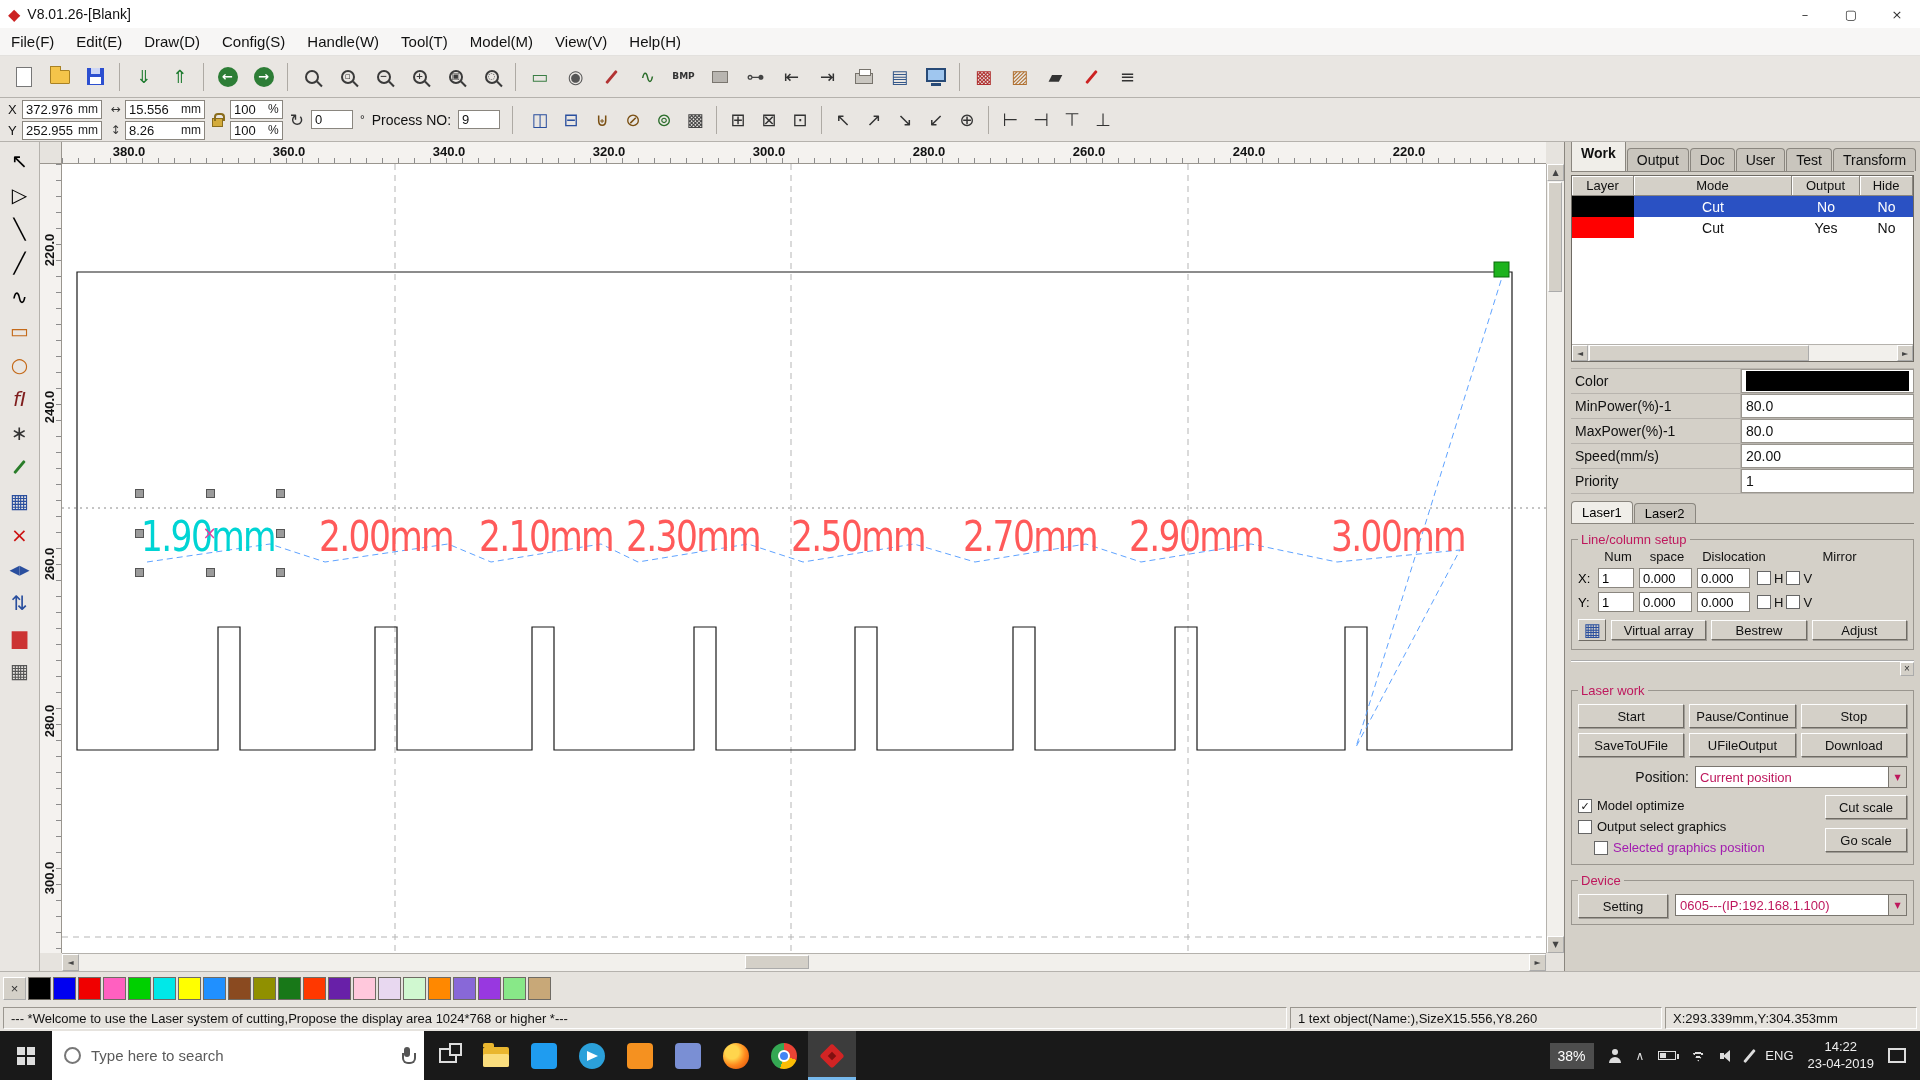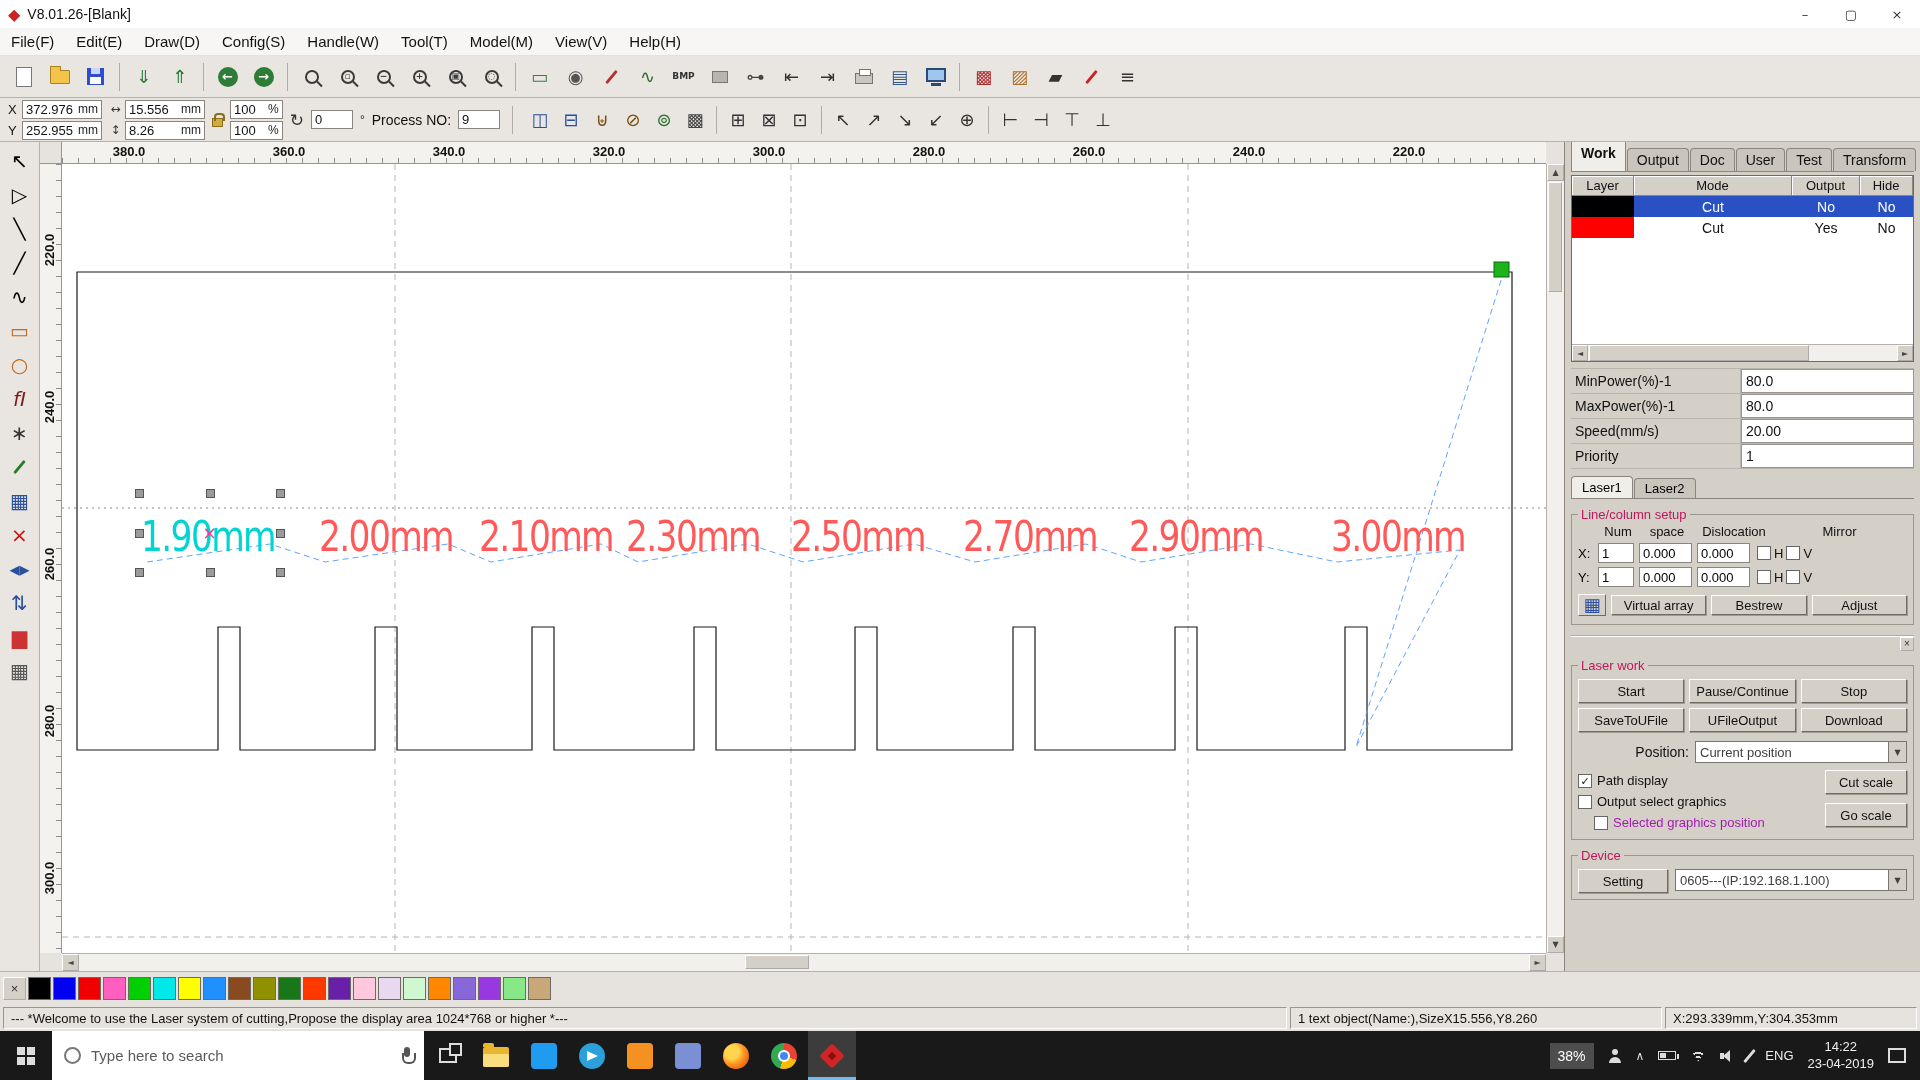--- a/index.html
+++ b/index.html
@@ -126,21 +126,21 @@
 .lc-btns{display:flex;align-items:center;gap:5px;margin-top:7px;}
 .lc-iconbtn{width:28px;height:22px;background:#d4d0c8;border:1px solid;border-color:#fdfdfd #6f6b64 #6f6b64 #fdfdfd;display:flex;align-items:center;justify-content:center;}
 .btn{background:#d4d0c8;border:1px solid;border-color:#fdfdfd #6f6b64 #6f6b64 #fdfdfd;box-shadow:1px 1px 0 rgba(0,0,0,.25);font-size:13px;display:flex;align-items:center;justify-content:center;height:24px;padding:0 6px;color:#111;}
 .btn.sm{height:20px;flex:1;}
 .dock-divider{margin-top:10px;height:15px;position:relative;border-top:2px groove #fff;}
 .dock-close{position:absolute;right:0;top:0;width:14px;height:14px;background:#d4d0c8;border:1px outset #fff;font-size:10px;line-height:12px;text-align:center;color:#333;}
 .lw-row{display:flex;gap:5px;margin-top:5px;}
 .lw-row .btn{flex:1;padding:7px 2px;}
 .lw-pos{display:flex;align-items:center;gap:6px;margin-top:9px;justify-content:flex-end;}
 .pos-label{font-size:14px;color:#111;}
-.dropdown{width:212px;height:22px;background:#fff;border:1px solid #7a766f;display:flex;align-items:center;font-size:13px;padding-left:4px;color:#404040;}
+.dropdown{width:212px;height:22px;background:#fff;border:1px solid #7a766f;display:flex;align-items:center;font-size:13px;padding-left:4px;color:#be185d;}
 .dd-btn{margin-left:auto;width:18px;height:100%;background:#d4d0c8;border-left:1px solid #7a766f;font-size:8px;display:flex;align-items:center;justify-content:center;font-family:"DejaVu Sans",sans-serif;}
 .lw-bottom{display:flex;margin-top:7px;}
 .lw-checks{flex:1;}
 .check-row{display:flex;align-items:center;gap:5px;height:21px;}
 .check-row.disabled{padding-left:16px;}
 .check-row.disabled .cb-label{color:#a21caf;}
 .lw-side{width:82px;display:flex;flex-direction:column;gap:9px;}
 .lw-side .btn{height:24px;}
 .dev-row{display:flex;gap:7px;margin-top:5px;}
 .dev-row .btn{width:90px;}
@@ -594,20 +594,26 @@
           </div>
         <div class="lt-scroll">
           <div class="sbtn h-lf">◄</div>
           <div class="lt-sb-thumb"></div>
           <div class="sbtn h-rt">►</div>
         </div>
       </div>
 
       <div class="props" id="props">
           <div class="prop-row">
+            <div class="prop-label">Color</div>
+            <div class="prop-value">
+              <div class="prop-swatch" style="background: rgb(0, 0, 0);"></div>
+            </div>
+          </div>
+          <div class="prop-row">
             <div class="prop-label">MinPower(%)-1</div>
             <div class="prop-value">80.0</div>
           </div>
           <div class="prop-row">
             <div class="prop-label">MaxPower(%)-1</div>
             <div class="prop-value">80.0</div>
           </div>
           <div class="prop-row">
             <div class="prop-label">Speed(mm/s)</div>
             <div class="prop-value">20.00</div>
@@ -687,21 +693,21 @@
           <span class="pos-label">Position:</span>
           <div class="dropdown">
             <span>Current position</span>
             <span class="dd-btn">▼</span>
           </div>
         </div>
         <div class="lw-bottom">
           <div class="lw-checks" id="lw-checks">
               <div class="check-row">
                 <div class="cb checked">✓</div>
-                <div class="cb-label">Path display</div>
+                <div class="cb-label">Model optimize</div>
               </div>
               <div class="check-row">
                 <div class="cb"></div>
                 <div class="cb-label">Output select graphics</div>
               </div>
               <div class="check-row disabled">
                 <div class="cb"></div>
                 <div class="cb-label">Selected graphics position</div>
               </div>
             </div>

